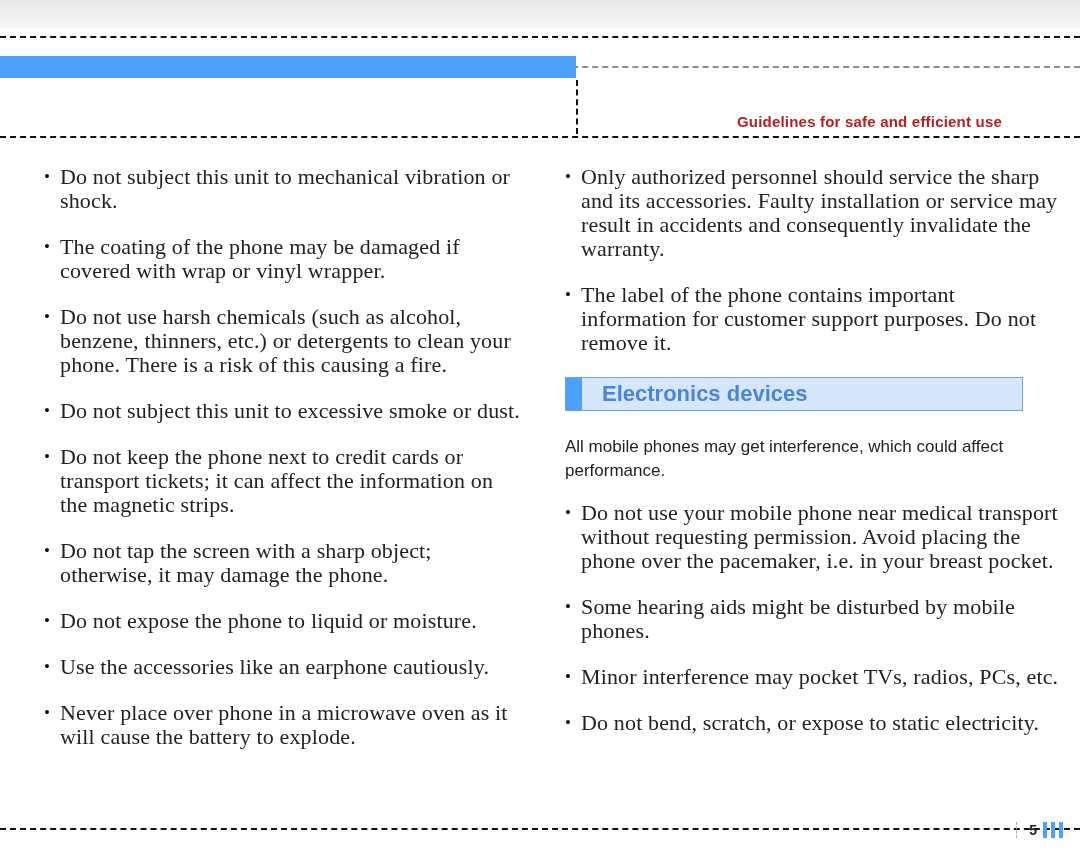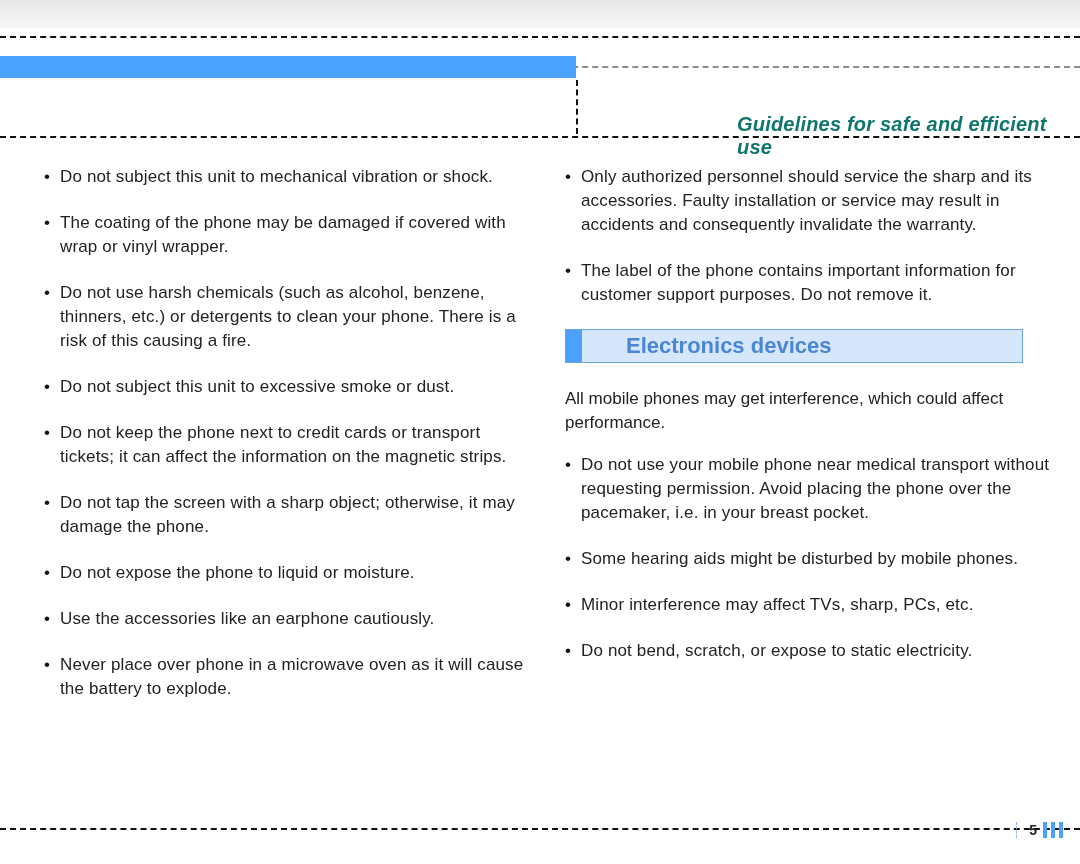--- a/index.html
+++ b/index.html
@@ -14,36 +14,36 @@
 .h-dash{position:absolute;left:0;width:1080px;height:0;border-top:2px dashed #111;}
 .h-dash.gray{border-top:2px dashed #8a8c90;}
 
 
 .v-dash{position:absolute;width:0;border-left:2px dashed #111;}
 
 
 .blue-bar{position:absolute;height:22px;background:#4aa1ff;}
 
 
-.header-line{position:absolute;color:#0f766e;font-weight:700;font-size:20px;font-style:italic;letter-spacing:.2px;}
+.header-line{position:absolute;color:#b91c1c;font-weight:700;font-size:15px;letter-spacing:.2px;}
 
 
 .col{position:absolute;top:165px;bottom:70px;width:480px;}
 .col.left{left:44px;}
 .col.right{left:565px;width:495px;}
 
 .bullets{padding:0;margin:0;}
 .bullets li{list-style:none;position:relative;padding-left:16px;margin-bottom:22px;
-  font-size:17px;line-height:24px;letter-spacing:.15px;}
+  font-size:22px;line-height:24px;letter-spacing:.15px;font-family:Liberation Serif, serif;}
 .bullets li::before{content:"\2022";position:absolute;left:0;top:0;color:#111;font-size:17px;}
 
 
 .section-head{position:relative;display:flex;align-items:center;height:34px;
   background:#d6e6fb;border:1.5px solid #6aa6dd;box-sizing:border-box;
-  margin:6px 0 16px 0;width:458px;gap:24px;}
+  margin:6px 0 16px 0;width:458px;}
 .section-head .head-accent{width:16px;height:100%;background:#4aa1ff;flex:0 0 16px;}
 .section-head .head-text{padding-left:20px;color:#4b86d4;font-weight:700;font-size:22px;}
 
 .intro{font-size:17px;line-height:24px;margin-bottom:18px;margin-top:24px;}
 
 
 .footer-area{position:absolute;right:17px;bottom:26px;display:flex;align-items:center;gap:6px;}
 .page-num{color:#222;font-weight:700;font-size:14px;}
 .divider-bar{height:16px;width:0;border-left:1.5px dashed #8fb6e4;margin:0 6px;}
 .ticks{display:flex;gap:4px;align-items:flex-end;}
@@ -90,21 +90,21 @@
     <div class="section-head">
       <div class="head-accent"></div>
       <div class="head-text">Electronics devices</div>
     </div>
 
     <div class="intro">All mobile phones may get interference, which could affect performance.</div>
 
     <ul class="bullets">
       <li>Do not use your mobile phone near medical transport without requesting permission. Avoid placing the phone over the pacemaker, i.e. in your breast pocket.</li>
       <li>Some hearing aids might be disturbed by mobile phones.</li>
-      <li>Minor interference may affect TVs, sharp, PCs, etc.</li>
+      <li>Minor interference may pocket TVs, radios, PCs, etc.</li>
       <li>Do not bend, scratch, or expose to static electricity.</li>
     </ul>
   </div>
 
   <div class="h-dash" style="top:828px;"></div>
 
   <div class="footer-area">
     <div class="divider-bar"></div>
     <span class="page-num">5</span>
     <div class="ticks">

